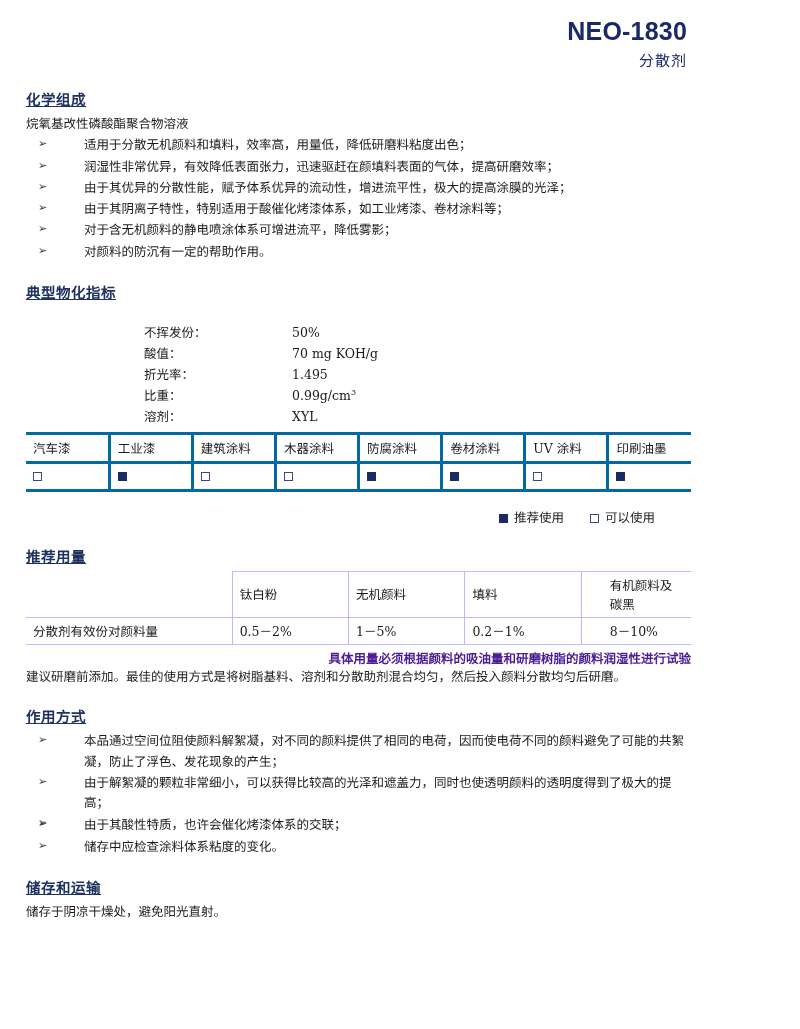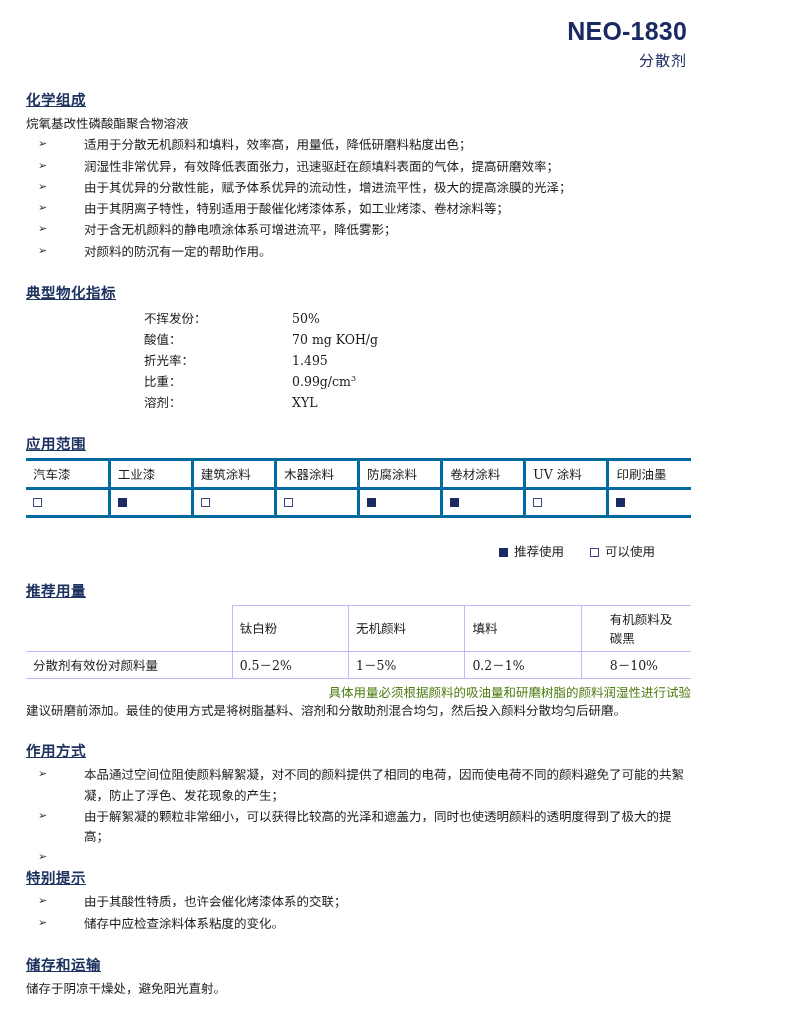--- a/index.html
+++ b/index.html
@@ -79,21 +79,21 @@
     position: absolute;
     left: 12px;
     top: 0;
     font-size: 11px;
     color: #333333;
     font-family: "DejaVu Sans", sans-serif;
   }
 
   
   .specs {
-    margin-top: 6px;
+    margin-top: 20px;
     margin-left: 118px;
   }
   .spec-row {
     display: flex;
     font-size: 12.5px;
     line-height: 1.68;
   }
   .spec-label {
     width: 148px;
     flex: 0 0 148px;
@@ -131,21 +131,21 @@
     height: 9px;
     box-sizing: border-box;
     vertical-align: middle;
   }
   .box.filled { background: #1b2a63; border: 1px solid #1b2a63; }
   .box.empty  { background: #ffffff; border: 1px solid #3a4a80; }
 
   .legend {
     text-align: right;
     font-size: 12.5px;
-    margin-top: 23px;
+    margin-top: 15px;
     padding-right: 36px;
     color: #1a1a1a;
   }
   .legend .legend-item { margin-left: 22px; white-space: nowrap; }
   .legend .legend-item .box { margin-right: 6px; }
 
   
   table.dose-table {
     width: 100%;
     border-collapse: collapse;
@@ -160,21 +160,22 @@
     color: #1a1a1a;
   }
   table.dose-table td:first-child { border-left: none; }
   table.dose-table td:last-child { border-right: none; padding-left: 28px; }
   table.dose-table td.blank-cell { border-top-color: transparent; }
 
   .dose-note {
     text-align: right;
     font-size: 12.5px;
     margin-top: 3px;
-    color: #4d7c0f;
+    color: #4c1d95;
+    font-weight: bold;
   }
 
   .note-line { font-size: 12.5px; line-height: 1.6; color: #1a1a1a; }
 </style>
 </head>
 <body>
 
 <div class="page">
 
   <div class="doc-header">
@@ -211,21 +212,20 @@
       <div class="spec-row">
         <div class="spec-label">比重：</div>
         <div class="spec-value">0.99g/cm<sup>3</sup></div>
       </div>
       <div class="spec-row">
         <div class="spec-label">溶剂：</div>
         <div class="spec-value">XYL</div>
       </div>
     </div>
 
-  <div class="section-heading">应用范围</div>
   <table class="app-table">
     <tbody>
       <tr class="head" id="app-head-row">
           <td>汽车漆</td>
           <td>工业漆</td>
           <td>建筑涂料</td>
           <td>木器涂料</td>
           <td>防腐涂料</td>
           <td>卷材涂料</td>
           <td>UV 涂料</td>
@@ -278,21 +278,20 @@
 
   <div class="body-text">建议研磨前添加。最佳的使用方式是将树脂基料、溶剂和分散助剂混合均匀，然后投入颜料分散均匀后研磨。</div>
 
   <div class="section-heading">作用方式</div>
   <ul class="arrow-list" id="action-list">
       <li><span class="arrow-bullet">➢</span><span>本品通过空间位阻使颜料解絮凝，对不同的颜料提供了相同的电荷，因而使电荷不同的颜料避免了可能的共絮凝，防止了浮色、发花现象的产生；</span></li>
       <li><span class="arrow-bullet">➢</span><span>由于解絮凝的颗粒非常细小，可以获得比较高的光泽和遮盖力，同时也使透明颜料的透明度得到了极大的提高；</span></li>
       <li><span class="arrow-bullet">➢</span></li>
     </ul>
 
-  <div class="section-heading">特别提示</div>
   <ul class="arrow-list" id="notice-list">
       <li><span class="arrow-bullet">➢</span><span>由于其酸性特质，也许会催化烤漆体系的交联；</span></li>
       <li><span class="arrow-bullet">➢</span><span>储存中应检查涂料体系粘度的变化。</span></li>
     </ul>
 
   <div class="section-heading">储存和运输</div>
   <div class="note-line">储存于阴凉干燥处，避免阳光直射。</div>
 
 </div>
 

